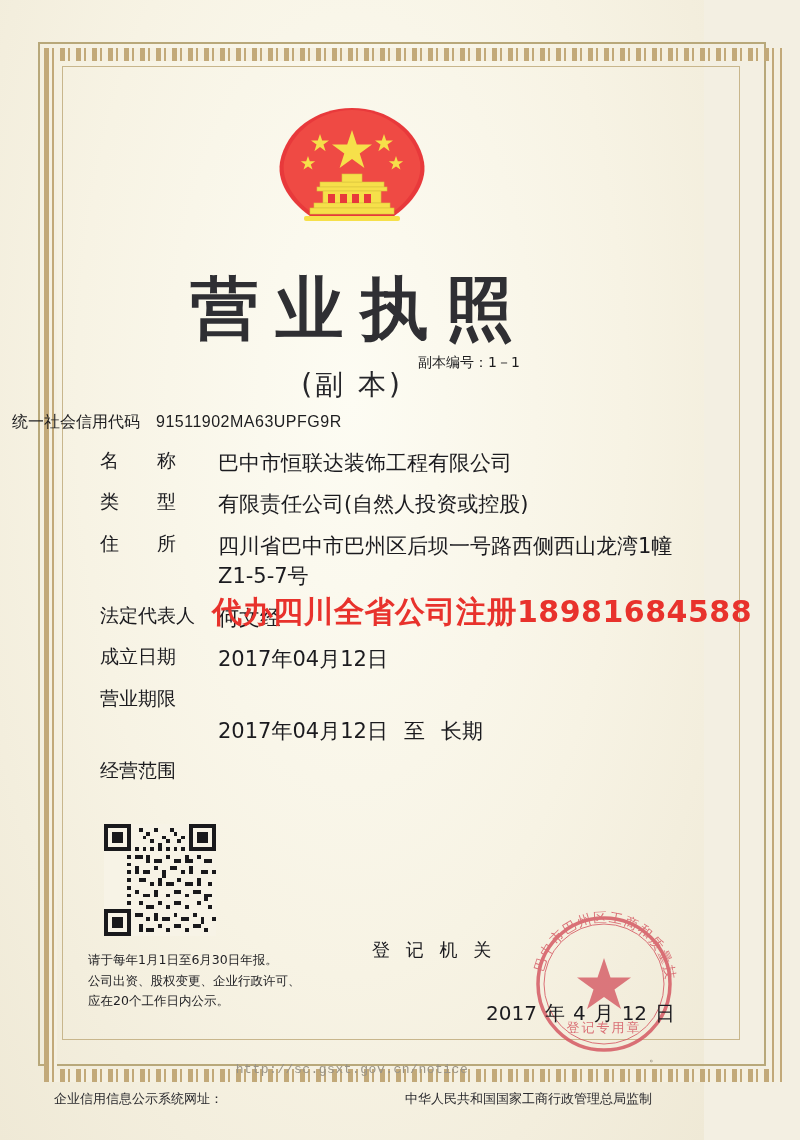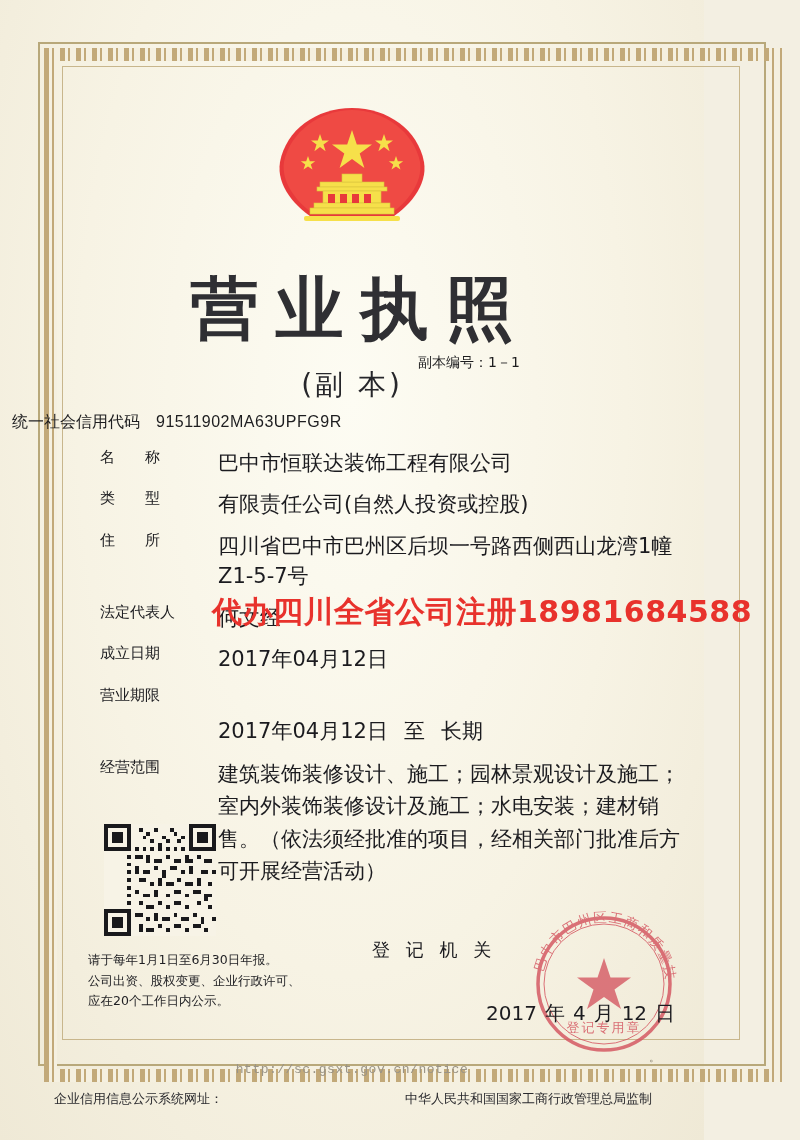--- a/index.html
+++ b/index.html
@@ -116,21 +116,21 @@
   }
   .field-row {
     display: flex;
     align-items: flex-start;
     margin-bottom: 11px;
   }
   .field-label {
     width: 118px;
     flex: 0 0 118px;
     font-family: "DejaVu Sans", sans-serif;
-    font-size: 15px;
+    font-size: 19px;
     color: #1b1b1f;
     display: flex;
     justify-content: space-between;
     letter-spacing: 0;
   }
   .field-label.wide4 { letter-spacing: 0; }
   .field-value {
     flex: 1;
     font-family: "DejaVu Sans", sans-serif;
     font-size: 21px;
@@ -326,21 +326,20 @@
 
     <div class="field-row">
       <div class="field-label">营业期限</div>
       <div class="field-value term-value">
         <span>2017年04月12日</span><span class="sep">至</span><span>长期</span>
       </div>
     </div>
 
     <div class="field-row scope">
       <div class="field-label">经营范围</div>
-      <div class="field-value">建筑装饰装修设计、施工；园林景观设计及施工；室内外装饰装修设计及施工；水电安装；建材销售。（依法须经批准的项目，经相关部门批准后方可开展经营活动）</div>
     </div>
 
   </div>
 
   <div class="ad-text">代办四川全省公司注册18981684588</div>
 
   <div class="qr">
     <svg viewBox="0 0 29 29" width="112" height="112" shape-rendering="crispEdges" aria-hidden="true">
       <rect width="29" height="29" fill="#f7f3e6"></rect>
       <g fill="#19191c">

